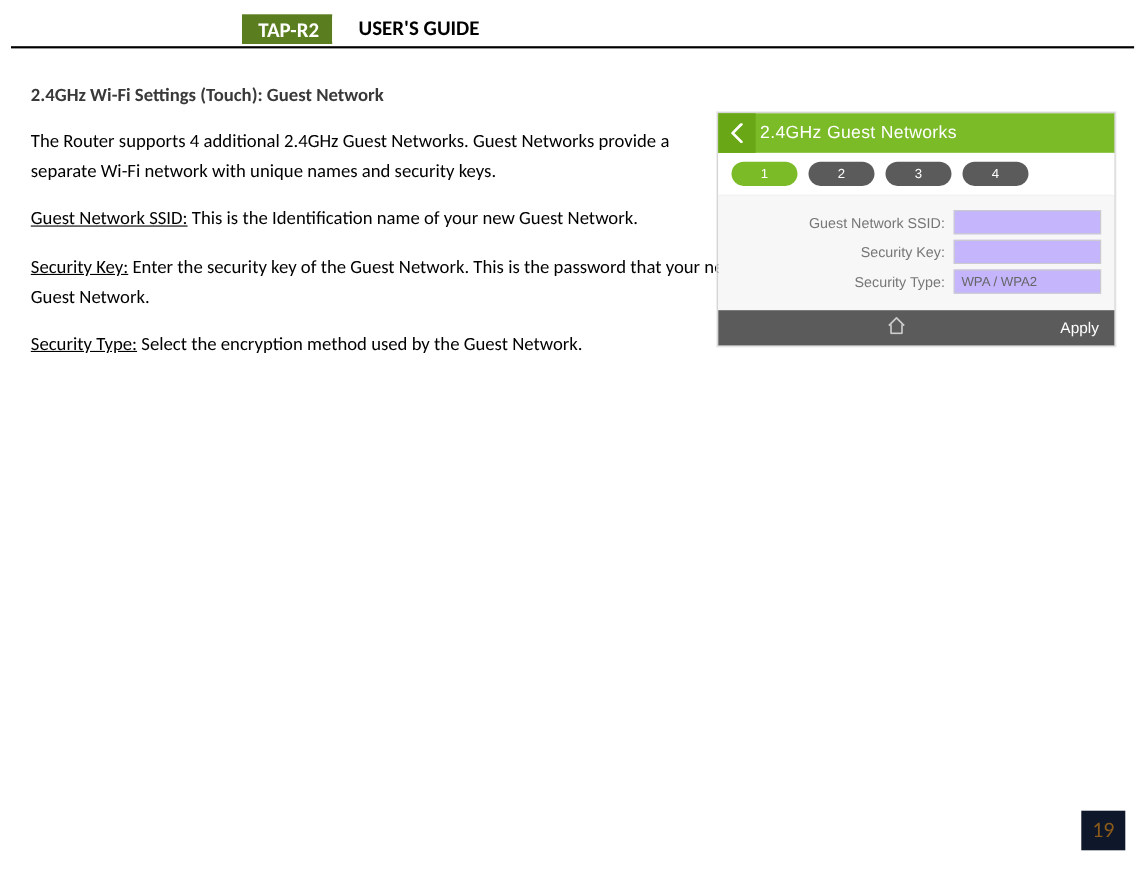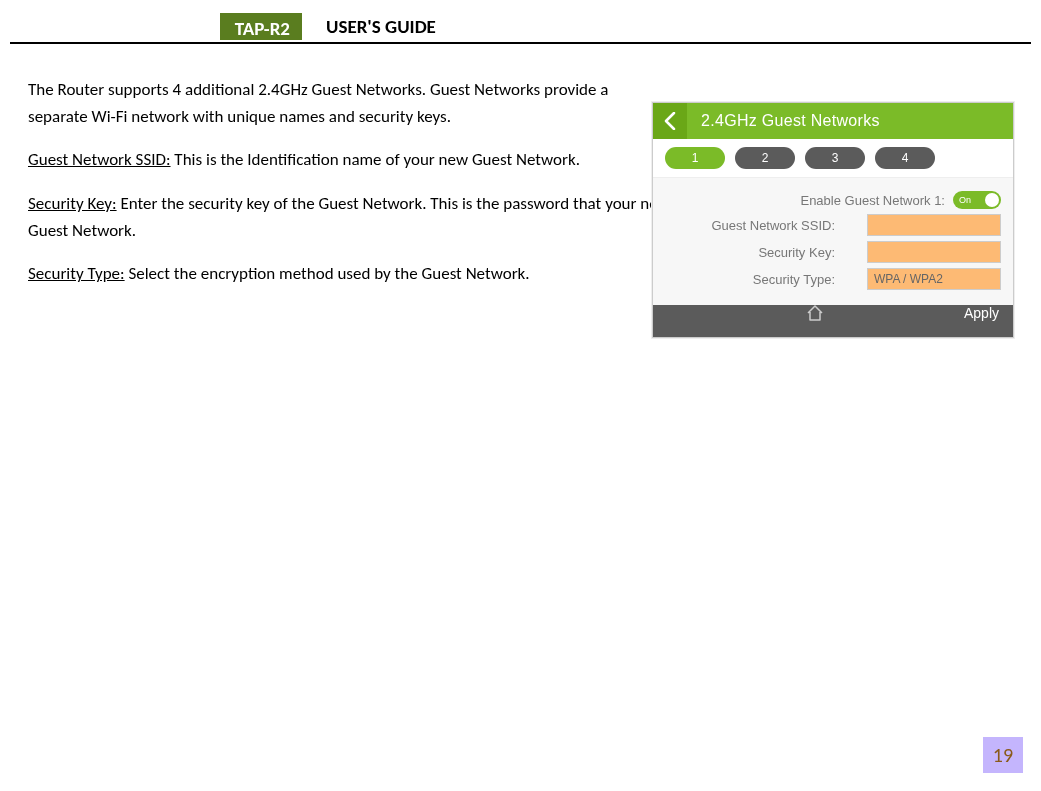--- a/index.html
+++ b/index.html
@@ -101,21 +101,21 @@
     align-items: center;
     justify-content: center;
     background: #6aa717;
     color: #fff;
     font-size: 22px;
     font-weight: bold;
   }
   .ds-title {
     color: #fff;
     font-size: 16px;
-    padding-left: 14px;
+    padding-left: 4px;
     letter-spacing: 0.3px;
   }
   .ds-tabs {
     background: #fff;
     padding: 8px 12px;
     display: flex;
     gap: 10px;
     border-bottom: 1px solid #eee;
   }
   .ds-pill {
@@ -169,32 +169,32 @@
     top: 2px;
     width: 14px;
     height: 14px;
     background: #fff;
     border-radius: 50%;
   }
   .ds-input {
     width: 120px;
     height: 20px;
     border: 1px solid #ccc;
-    background: #fdba74;
+    background: #c4b5fd;
     font-size: 12px;
     padding: 0 6px;
     color: #666;
     display: flex;
     align-items: center;
-    margin-left: 24px;
   }
   .ds-footer {
     background: #5b5b5b;
     height: 32px;
     display: flex;
+    align-items: center;
     justify-content: space-between;
     padding: 0 14px;
   }
   .ds-home {
     color: #aaa;
     font-size: 16px;
     margin-left: auto;
     margin-right: auto;
   }
   .ds-apply {
@@ -202,38 +202,39 @@
     font-size: 14px;
   }
 
   
   .page-num-box {
     position: absolute;
     right: 18px;
     bottom: 18px;
     width: 40px;
     height: 36px;
-    background: #c4b5fd;
+    background: #0f172a;
     color: #8a5a1a;
     font-size: 20px;
     display: flex;
     align-items: center;
     justify-content: center;
   }
 </style>
 </head>
 <body>
 
 <div class="header">
   <div class="header-green"></div>
   <div class="header-model">TAP-R2</div>
   <div class="header-title">USER'S GUIDE</div>
 </div>
 
 <div class="content">
+  <div class="section-title">2.4GHz Wi-Fi Settings (Touch): Guest Network</div>
 
   <div class="body-text">
     <div class="left-col">
       <div class="para">The Router supports 4 additional 2.4GHz Guest Networks.  Guest Networks provide a separate Wi-Fi network with unique names and security keys.</div>
       <div class="para">
         <span class="u-label">Guest Network SSID:</span><span> This is the Identification name of your new Guest Network.</span>
       </div>
     </div>
 
     <div class="full-para para">
@@ -254,26 +255,20 @@
       </div>
       <div class="ds-title">2.4GHz Guest Networks</div>
     </div>
     <div class="ds-tabs">
       <div class="ds-pill active">1</div>
       <div class="ds-pill">2</div>
       <div class="ds-pill">3</div>
       <div class="ds-pill">4</div>
     </div>
     <div class="ds-body">
-      <div class="ds-row">
-        <label>Enable Guest Network 1:</label>
-        <div class="ds-toggle">
-            <span>On</span>
-          </div>
-      </div>
       <div class="ds-row">
         <label>Guest Network SSID:</label>
         <div class="ds-input"></div>
       </div>
       <div class="ds-row">
         <label>Security Key:</label>
         <div class="ds-input"></div>
       </div>
       <div class="ds-row">
         <label>Security Type:</label>

